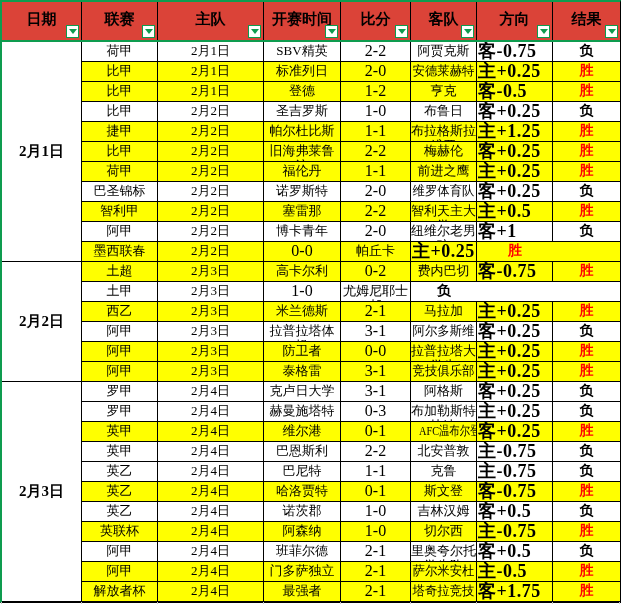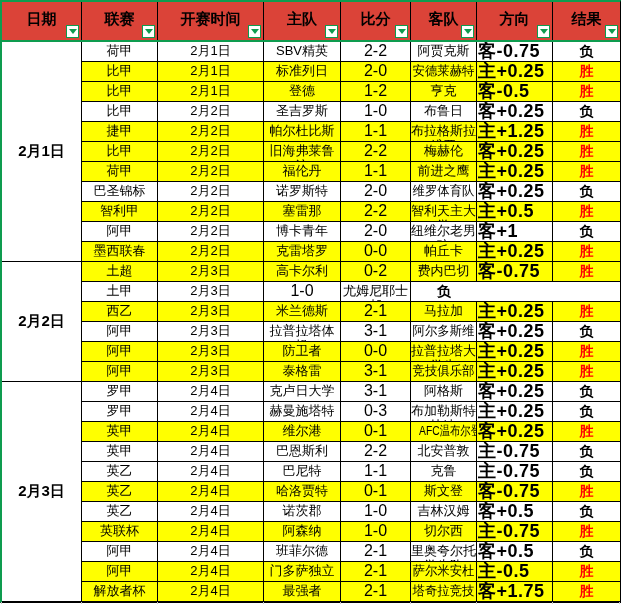--- a/index.html
+++ b/index.html
@@ -5,21 +5,21 @@
   :root{
     --header-bg:#DB4338; --win-row-bg:#FFFF00; --loss-row-bg:#FFFFFF;
     --win-text:#FF0000; --text:#000000; --accent-green:#0E9C4F;
     --grid:#000000; --stub-gray:#C9C9C9;
   }
   html,body{margin:0;padding:0;}
   body{font-family:"Liberation Sans","DejaVu Sans",sans-serif;color:var(--text);}
   .screen{position:relative;width:624px;height:604px;background:#fff;overflow:hidden;}
   .tbl{position:absolute;left:0;top:0;width:621px;box-sizing:border-box;
        border-left:2px solid var(--accent-green);border-top:2px solid var(--accent-green);
-       border-right:1px solid var(--grid);border-bottom:1px solid var(--grid);}
+       border-right:1px solid var(--grid);border-bottom:1px solid var(--grid);font-family:Liberation Serif, serif;}
   
   .header{display:grid;grid-template-columns:80px 76px 106px 77px 70px 66px 76px 67px;
           height:38px;background:var(--header-bg);border-bottom:2px solid var(--accent-green);}
   .hcell{position:relative;box-sizing:border-box;border-right:1px solid var(--grid);
          display:flex;align-items:center;justify-content:center;
          font-weight:bold;font-size:15px;overflow:hidden;}
   .hcell:last-child{border-right:none;text-align:right;}
   .hcell .hlabel{margin-bottom:4px;}
   .filter{position:absolute;right:2px;bottom:2px;width:13px;height:13px;box-sizing:border-box;
           background:#fff;border:1px solid var(--accent-green);
@@ -62,27 +62,27 @@
             <i class="tri"></i>
           </span>
         </div>
         <div class="hcell">
           <span class="hlabel">联赛</span>
           <span class="filter">
             <i class="tri"></i>
           </span>
         </div>
         <div class="hcell">
+          <span class="hlabel">主队</span>
+          <span class="filter">
+            <i class="tri"></i>
+          </span>
+        </div>
+        <div class="hcell">
           <span class="hlabel">开赛时间</span>
-          <span class="filter">
-            <i class="tri"></i>
-          </span>
-        </div>
-        <div class="hcell">
-          <span class="hlabel">主队</span>
           <span class="filter">
             <i class="tri"></i>
           </span>
         </div>
         <div class="hcell">
           <span class="hlabel">比分</span>
           <span class="filter">
             <i class="tri"></i>
           </span>
         </div>
@@ -205,21 +205,20 @@
               <div class="cell score"><span class="fit">2-0</span></div>
               <div class="cell team">
                 <span class="fit wrap">纽维尔老男孩</span>
               </div>
               <div class="cell dir"><span class="fit">客+1</span></div>
               <div class="cell res"><span class="fit">负</span></div>
             </div>
             <div class="row win">
               <div class="cell league"><span class="fit">墨西联春</span></div>
               <div class="cell kick"><span class="fit">2月2日</span></div>
-              <div class="cell team"><span class="fit">克雷塔罗</span></div>
               <div class="cell score"><span class="fit">0-0</span></div>
               <div class="cell team"><span class="fit">帕丘卡</span></div>
               <div class="cell dir"><span class="fit">主+0.25</span></div>
               <div class="cell res"><span class="fit">胜</span></div>
             </div>
           </div>
         </div>
         <div class="group">
           <div class="gdate">
             <span>2月2日</span>

